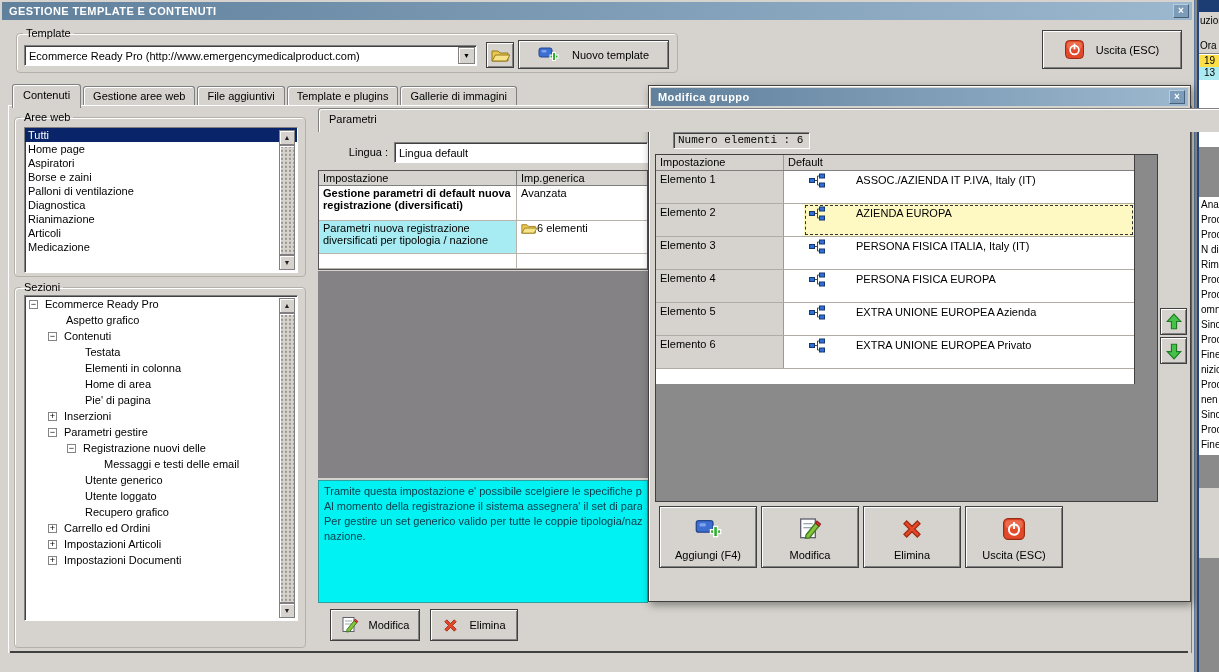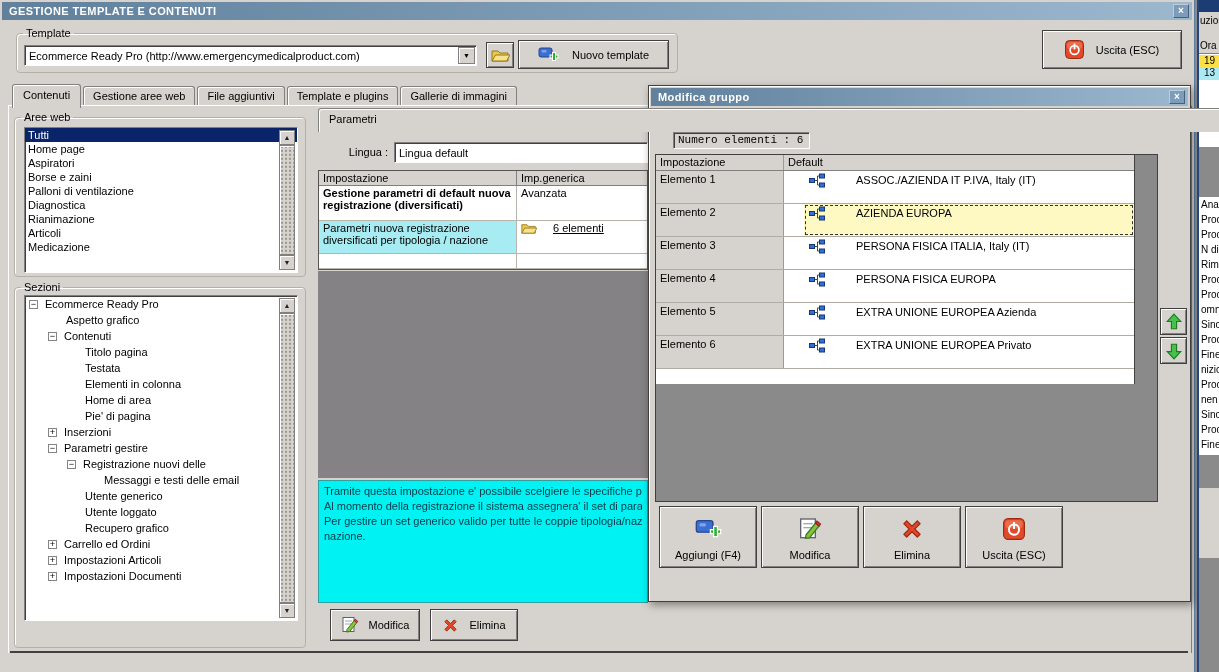--- a/index.html
+++ b/index.html
@@ -193,23 +193,20 @@
           <span class="tlabel">Ecommerce Ready Pro</span>
         </div>
       <div class="titem lvl1 noTg">
           <span class="tlabel">Aspetto grafico</span>
         </div>
       <div class="titem lvl1">
           <span class="tg">−</span>
           <span class="tlabel">Contenuti</span>
         </div>
       <div class="titem lvl2 noTg">
-          <span class="tlabel">Titolo pagina</span>
-        </div>
-      <div class="titem lvl2 noTg">
           <span class="tlabel">Testata</span>
         </div>
       <div class="titem lvl2 noTg">
           <span class="tlabel">Elementi in colonna</span>
         </div>
       <div class="titem lvl2 noTg">
           <span class="tlabel">Home di area</span>
         </div>
       <div class="titem lvl2 noTg">
           <span class="tlabel">Pie' di pagina</span>
@@ -269,21 +266,21 @@
       <div class="prow phead">
         <div class="pc1">Impostazione</div>
         <div class="pc2">Imp.generica</div>
       </div>
       <div class="prow" style="height:35px;">
         <div class="pc1 bold">Gestione parametri di default nuova registrazione (diversificati)</div>
         <div class="pc2">Avanzata</div>
       </div>
       <div class="prow" style="height:33px;">
         <div class="pc1 cyanCell">Parametri nuova registrazione diversificati per tipologia / nazione</div>
-        <div class="pc2" style="display:flex;align-items:flex-start;gap:16px;text-decoration:underline;">
+        <div class="pc2" style="display:flex;align-items:flex-start;gap:0;">
           <span>
             <svg width="16" height="13" viewBox="0 0 19 15">
               <path d="M1 3 L7 3 L9 5 L17 5 L17 13 L1 13 Z" fill="#e8c84e" stroke="#97791b"></path>
               <path d="M1 13 L4.5 7 L19 7 L15.5 13 Z" fill="#f6e38a" stroke="#97791b"></path>
             </svg>
           </span>
           <span>6 elementi</span>
         </div>
       </div>
       <div class="prow" style="height:15px;">

